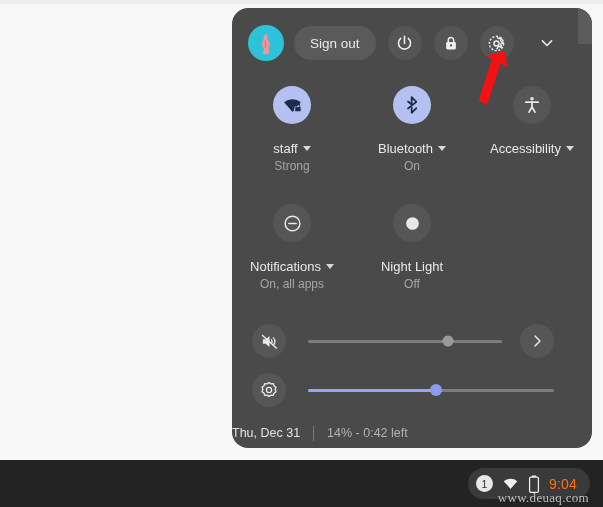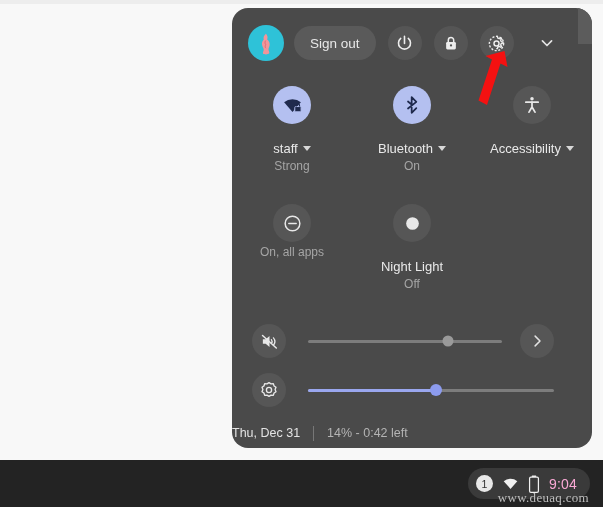--- a/index.html
+++ b/index.html
@@ -122,21 +122,21 @@
   }
   #status-tray{
     position:absolute;right:13px;top:8px;height:31px;padding:0 13px 0 8px;
     border-radius:16px;background:#3a3a3a;
     display:flex;align-items:center;gap:9px;cursor:pointer;
   }
   #notif-badge{
     width:17px;height:17px;border-radius:50%;background:#e8e8e8;
     color:#303030;font-size:10.5px;display:flex;align-items:center;justify-content:center;
   }
-  #shelf-time{font-size:14px;color:#f9a8d4;letter-spacing:.2px;}
+  #shelf-time{font-size:14px;color:#f97316;letter-spacing:.2px;}
   #watermark{
     position:absolute;right:14px;bottom:1px;font-size:13px;color:#c9c9c9;
     font-family:"Liberation Serif", serif;letter-spacing:.3px;opacity:.92;
   }
 
   
   #annot-arrow{position:absolute;left:474px;top:49px;width:42px;height:58px;pointer-events:none;}
 </style>
 </head>
 <body>
@@ -237,20 +237,24 @@
   </div>
 
   <div class="tile-row" id="tile-row-2">
 
     <div class="tile">
       <div class="tile-ico off">
         <svg width="21" height="21" viewBox="0 0 24 24">
           <circle cx="12" cy="12" r="8.4" fill="none" stroke="#e8e8e8" stroke-width="1.7"></circle>
           <path d="M7.8 12 H16.2" stroke="#e8e8e8" stroke-width="1.7" stroke-linecap="round"></path>
         </svg>
+      </div>
+      <div class="tile-label">
+        <span>Notifications</span>
+        <span class="caret"></span>
       </div>
       <div class="tile-sub">On, all apps</div>
     </div>
 
     <div class="tile">
       <div class="tile-ico off">
         <svg width="19" height="19" viewBox="0 0 24 24">
           <circle cx="12" cy="12" r="8" fill="#e8e8e8"></circle>
           <path d="M12 4 a8 8 0 0 0 0 16 a6 6 0 0 1 0 -16 Z" fill="#565656"></path>
         </svg>

